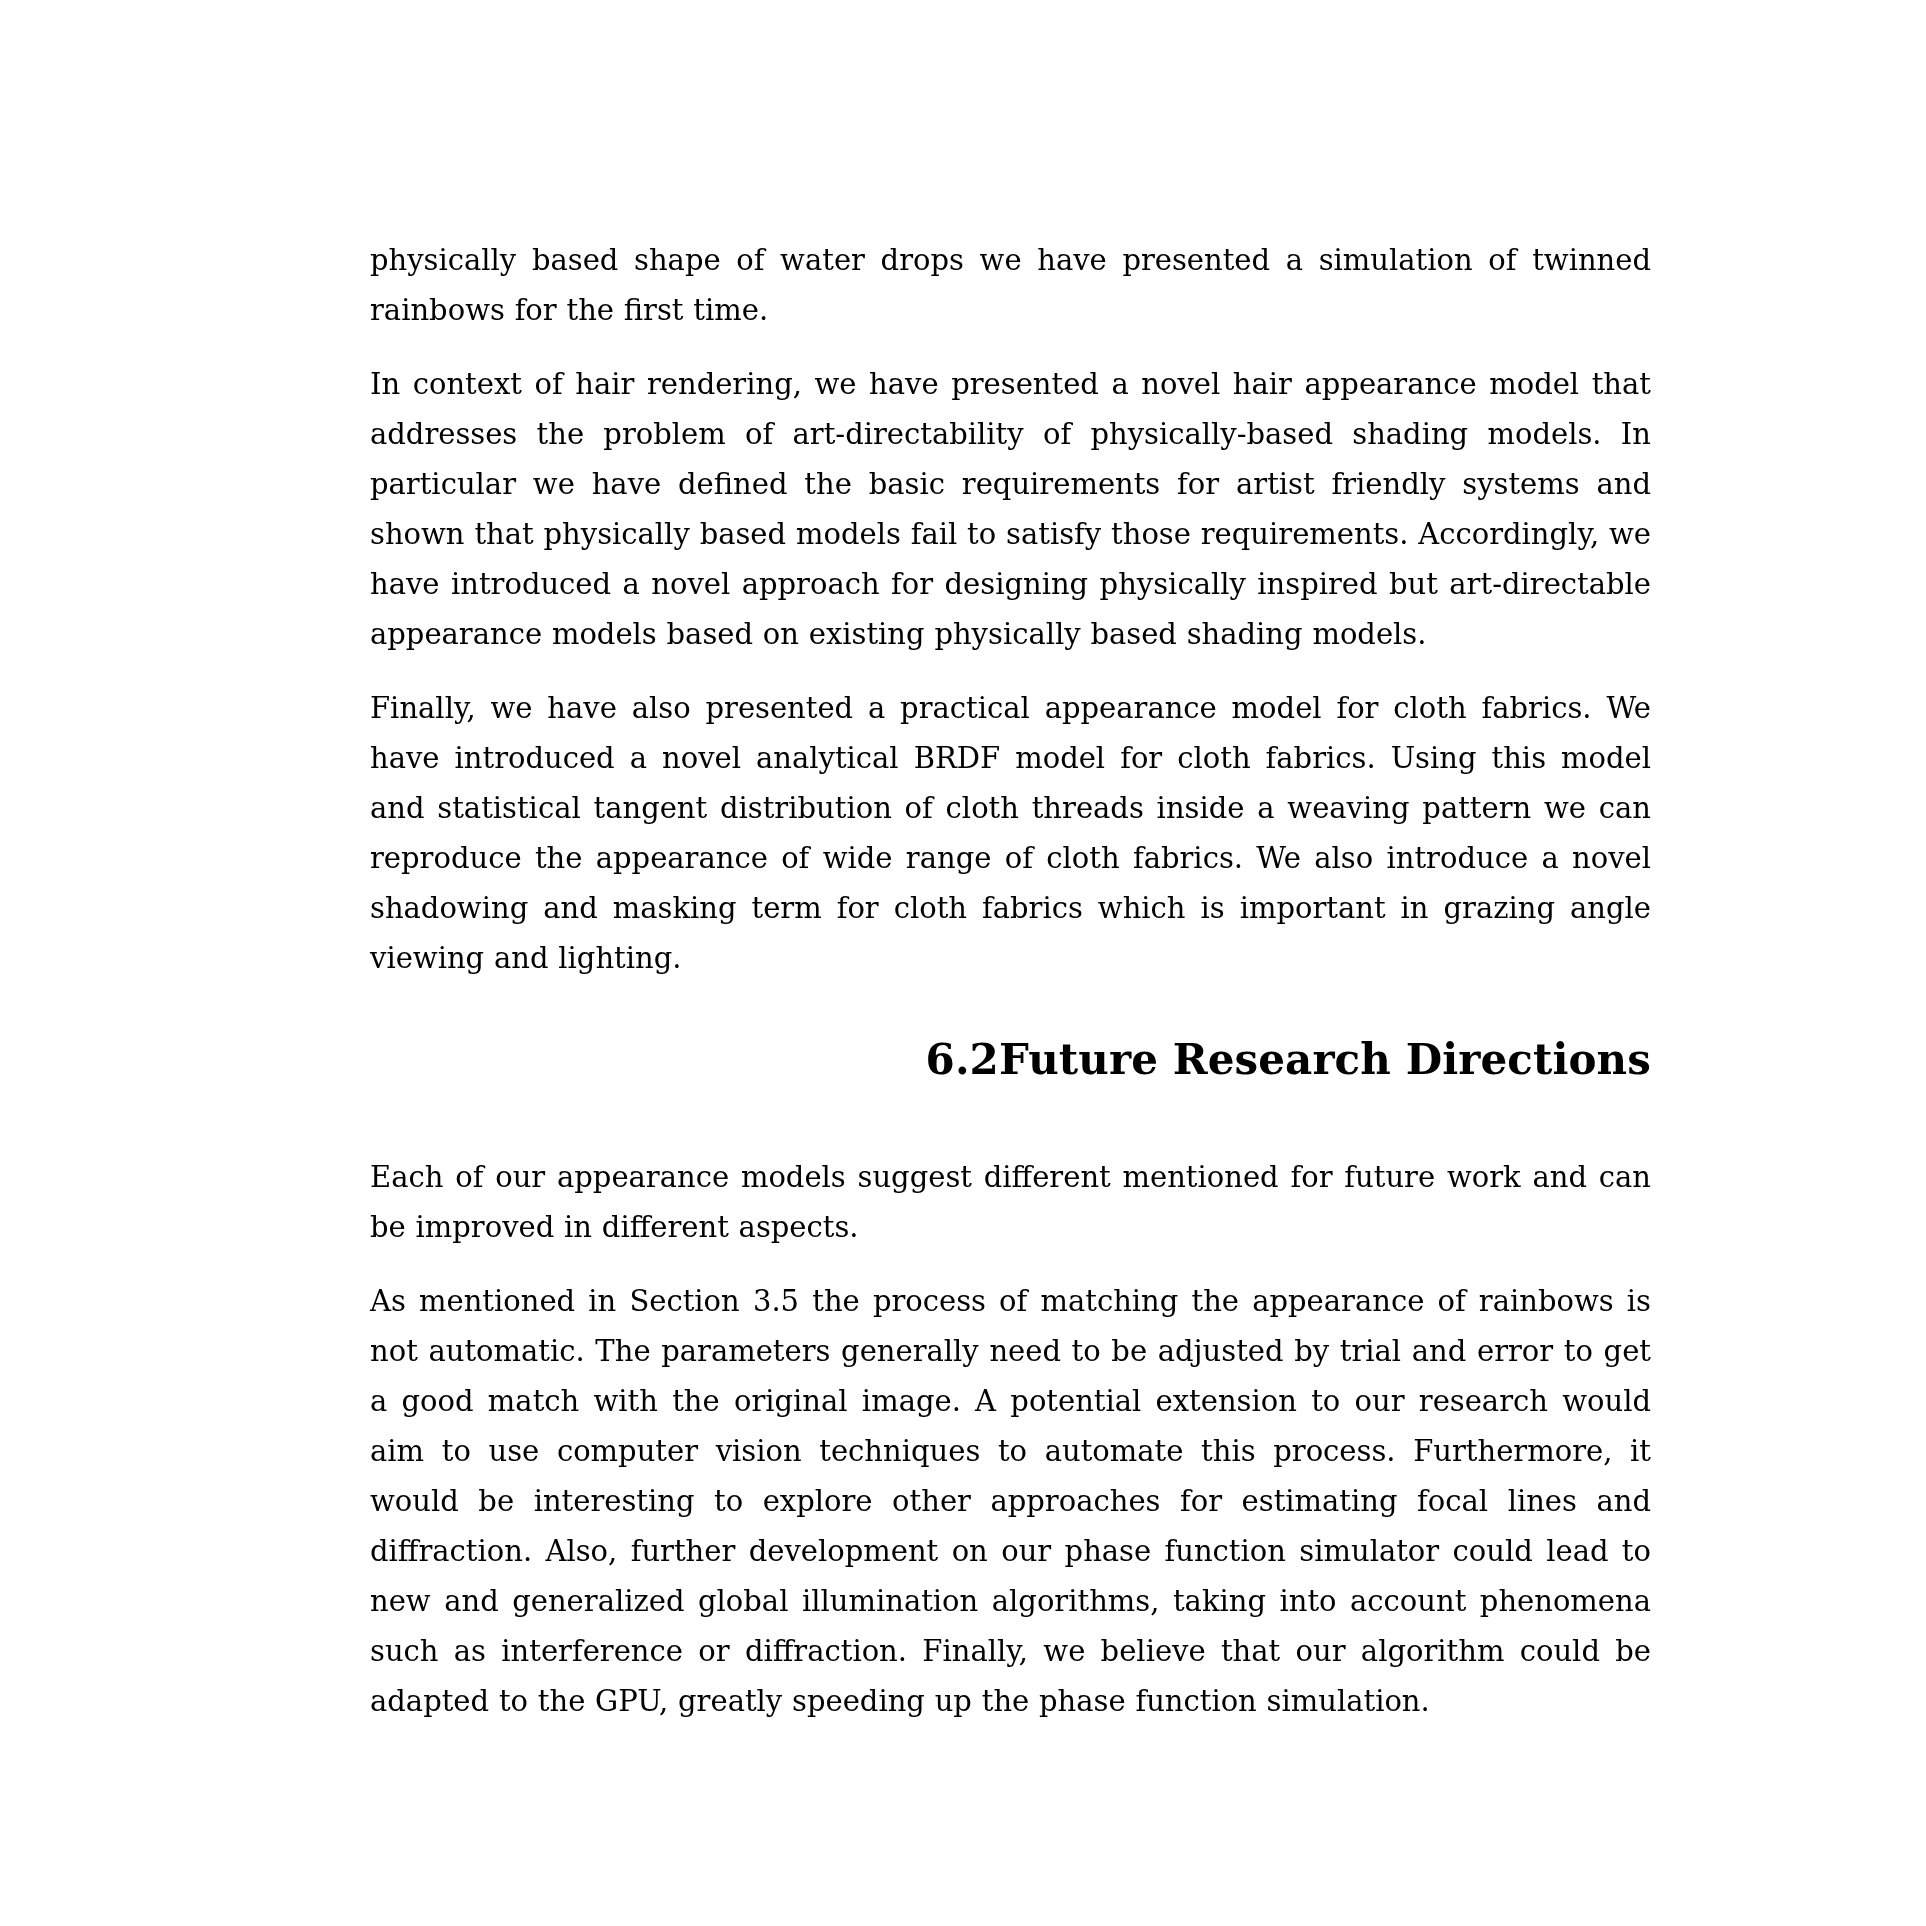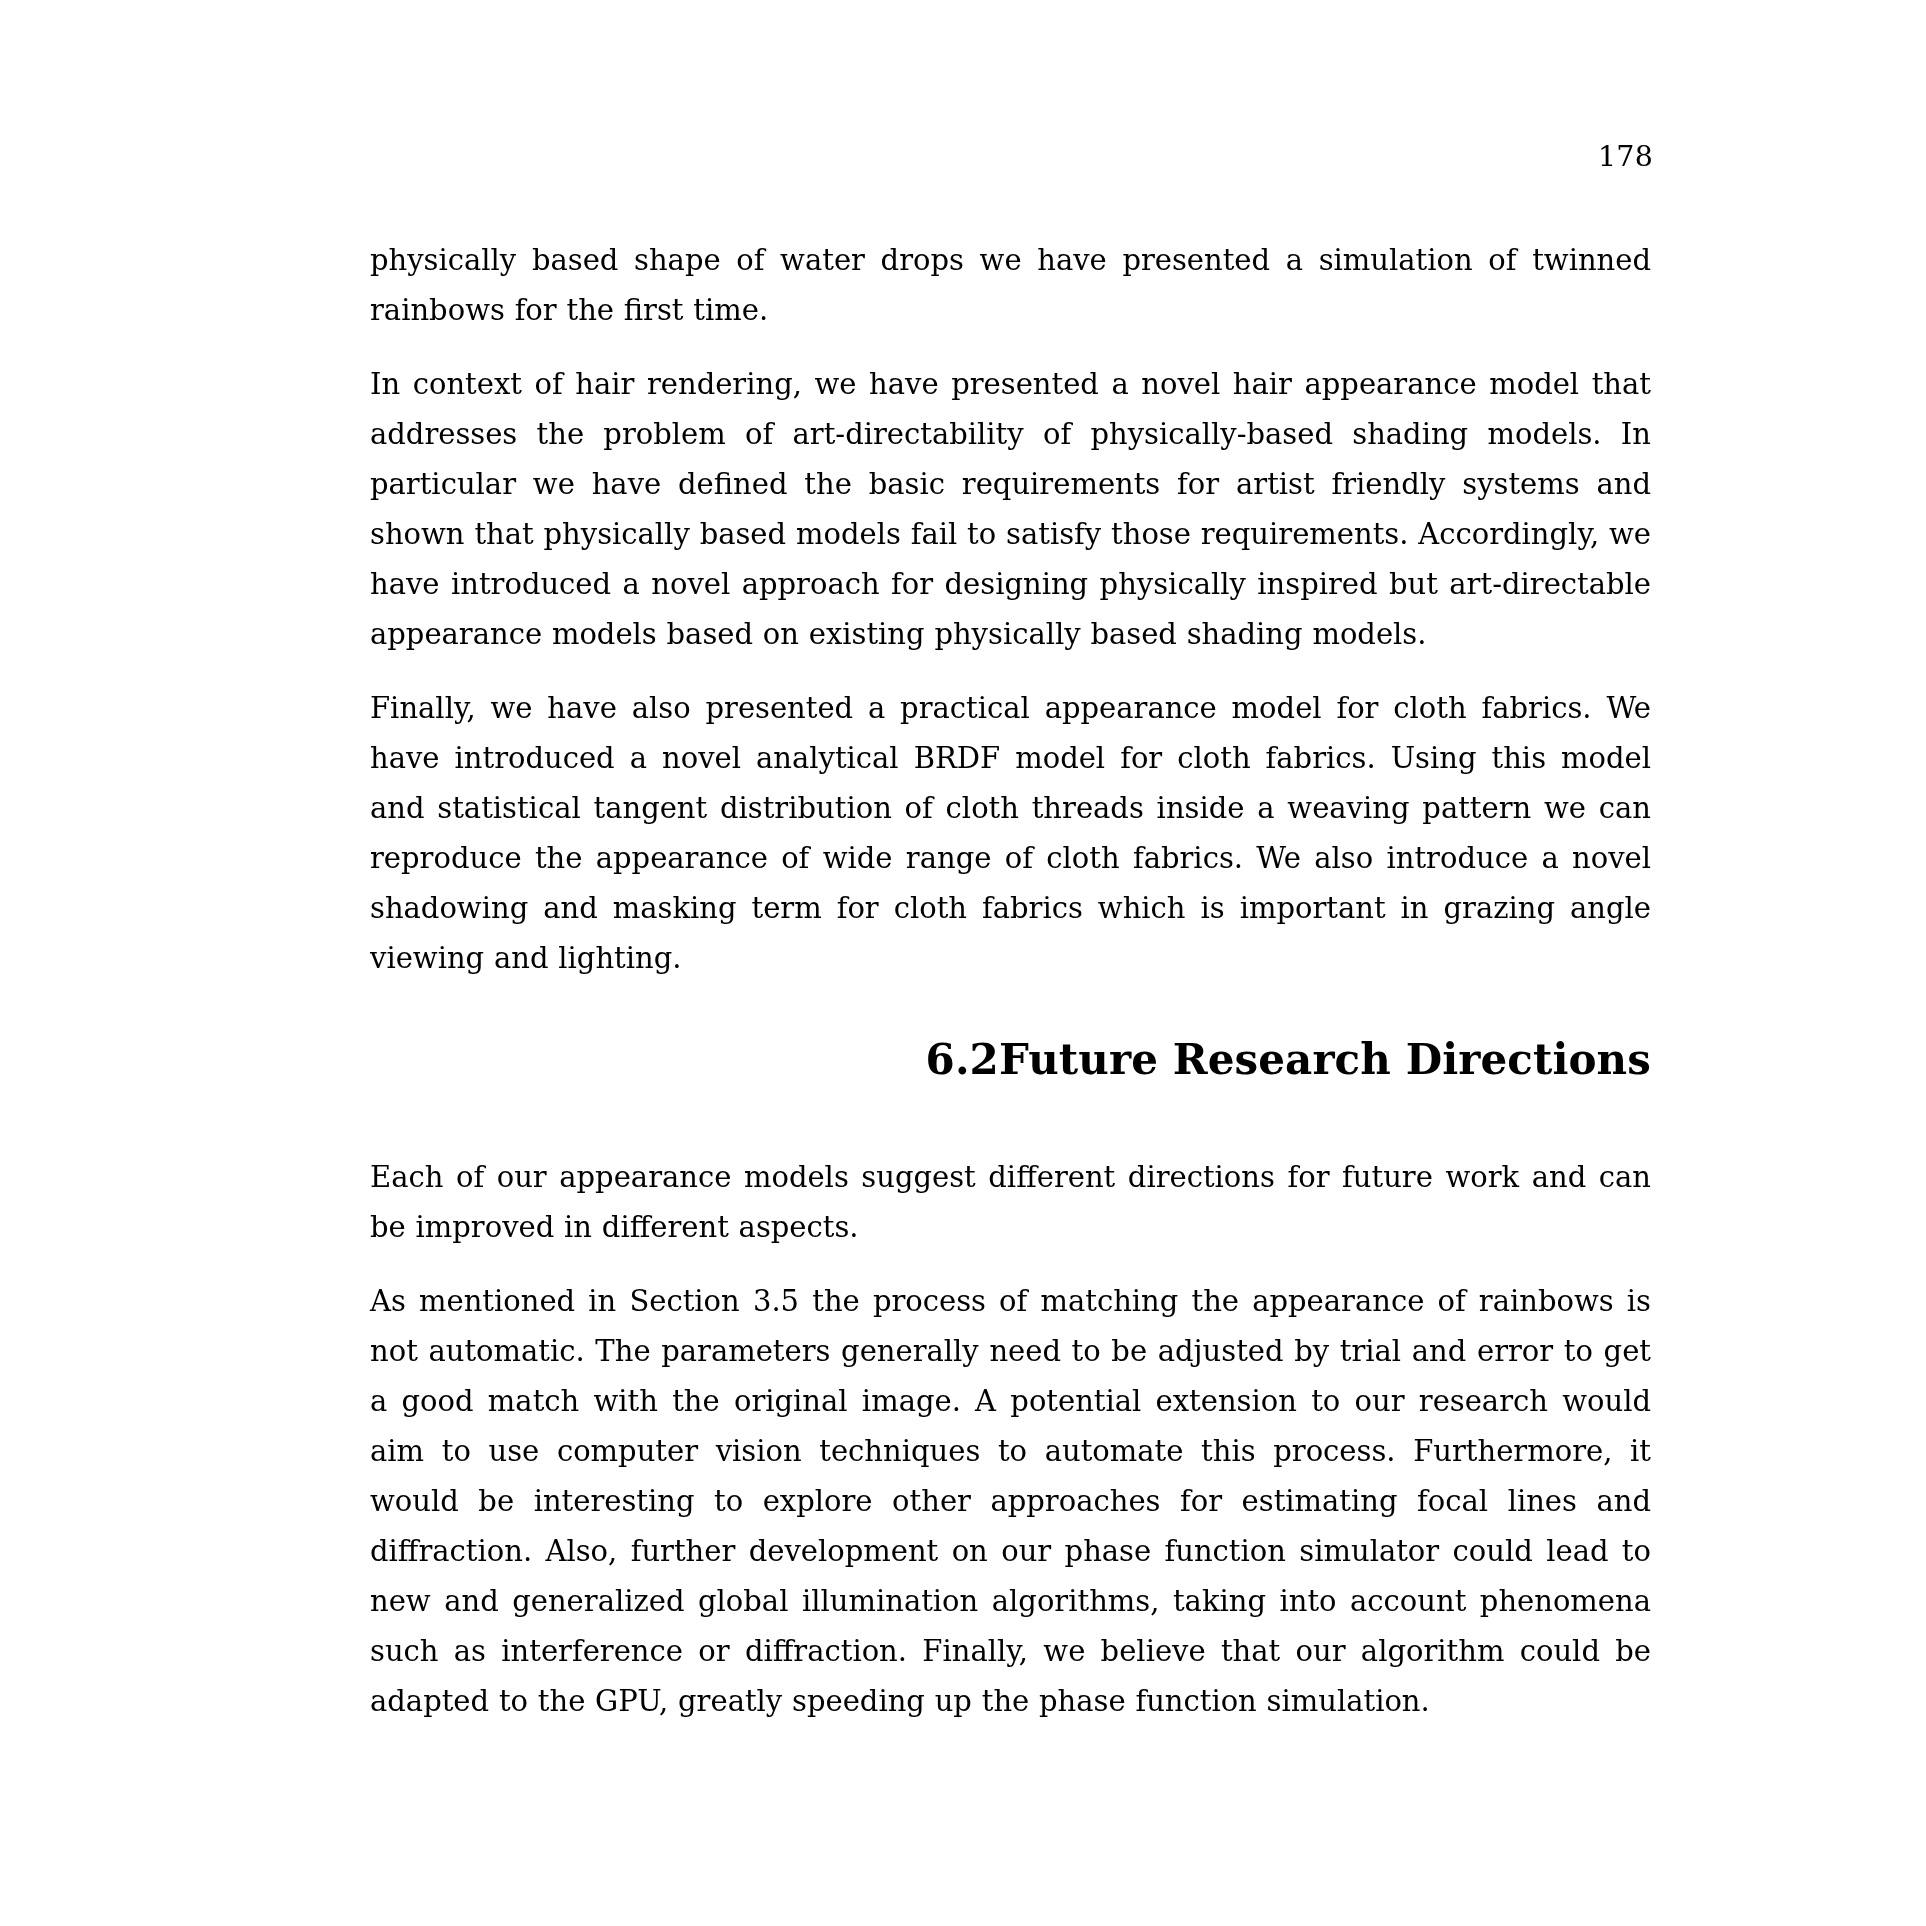--- a/index.html
+++ b/index.html
@@ -76,34 +76,33 @@
   .sec-num { display: inline-block; width: 97px; }
 
   
   .after-heading { margin-bottom: 24px; }
 </style>
 </head>
 <body>
 
 <div class="page">
 
-  <div class="folio">178</div>
 
   <div class="textblock">
 
     <p class="para">physically based shape of water drops we have presented a simulation of twinned rainbows for the first time.</p>
 
     <p class="para">In context of hair rendering, we have presented a novel hair appearance model that addresses the problem of art-directability of physically-based shading models. In particular we have defined the basic requirements for artist friendly systems and shown that physically based models fail to satisfy those requirements. Accordingly, we have introduced a novel approach for designing physically inspired but art-directable appearance models based on existing physically based shading models.</p>
 
     <p class="para">Finally, we have also presented a practical appearance model for cloth fabrics. We have introduced a novel analytical BRDF model for cloth fabrics. Using this model and statistical tangent distribution of cloth threads inside a weaving pattern we can reproduce the appearance of wide range of cloth fabrics. We also introduce a novel shadowing and masking term for cloth fabrics which is important in grazing angle viewing and lighting.</p>
 
     <div class="heading-wrap">
       <h2 class="section-heading"><span class="sec-num">6.2</span><span>Future Research Directions</span></h2>
     </div>
 
-    <p class="para after-heading">Each of our appearance models suggest different directions for future work and can be improved in different aspects.</p>
+    <p class="para after-heading">Each of our appearance models suggest different mentioned for future work and can be improved in different aspects.</p>
 
     <p class="para">As mentioned in Section 3.5 the process of matching the appearance of rainbows is not automatic. The parameters generally need to be adjusted by trial and error to get a good match with the original image. A potential extension to our research would aim to use computer vision techniques to automate this process. Furthermore, it would be interesting to explore other approaches for estimating focal lines and diffraction. Also, further development on our phase function simulator could lead to new and generalized global illumination algorithms, taking into account phenomena such as interference or diffraction. Finally, we believe that our algorithm could be adapted to the GPU, greatly speeding up the phase function simulation.</p>
 
   </div>
 
 </div>
 
 
 </body></html>

